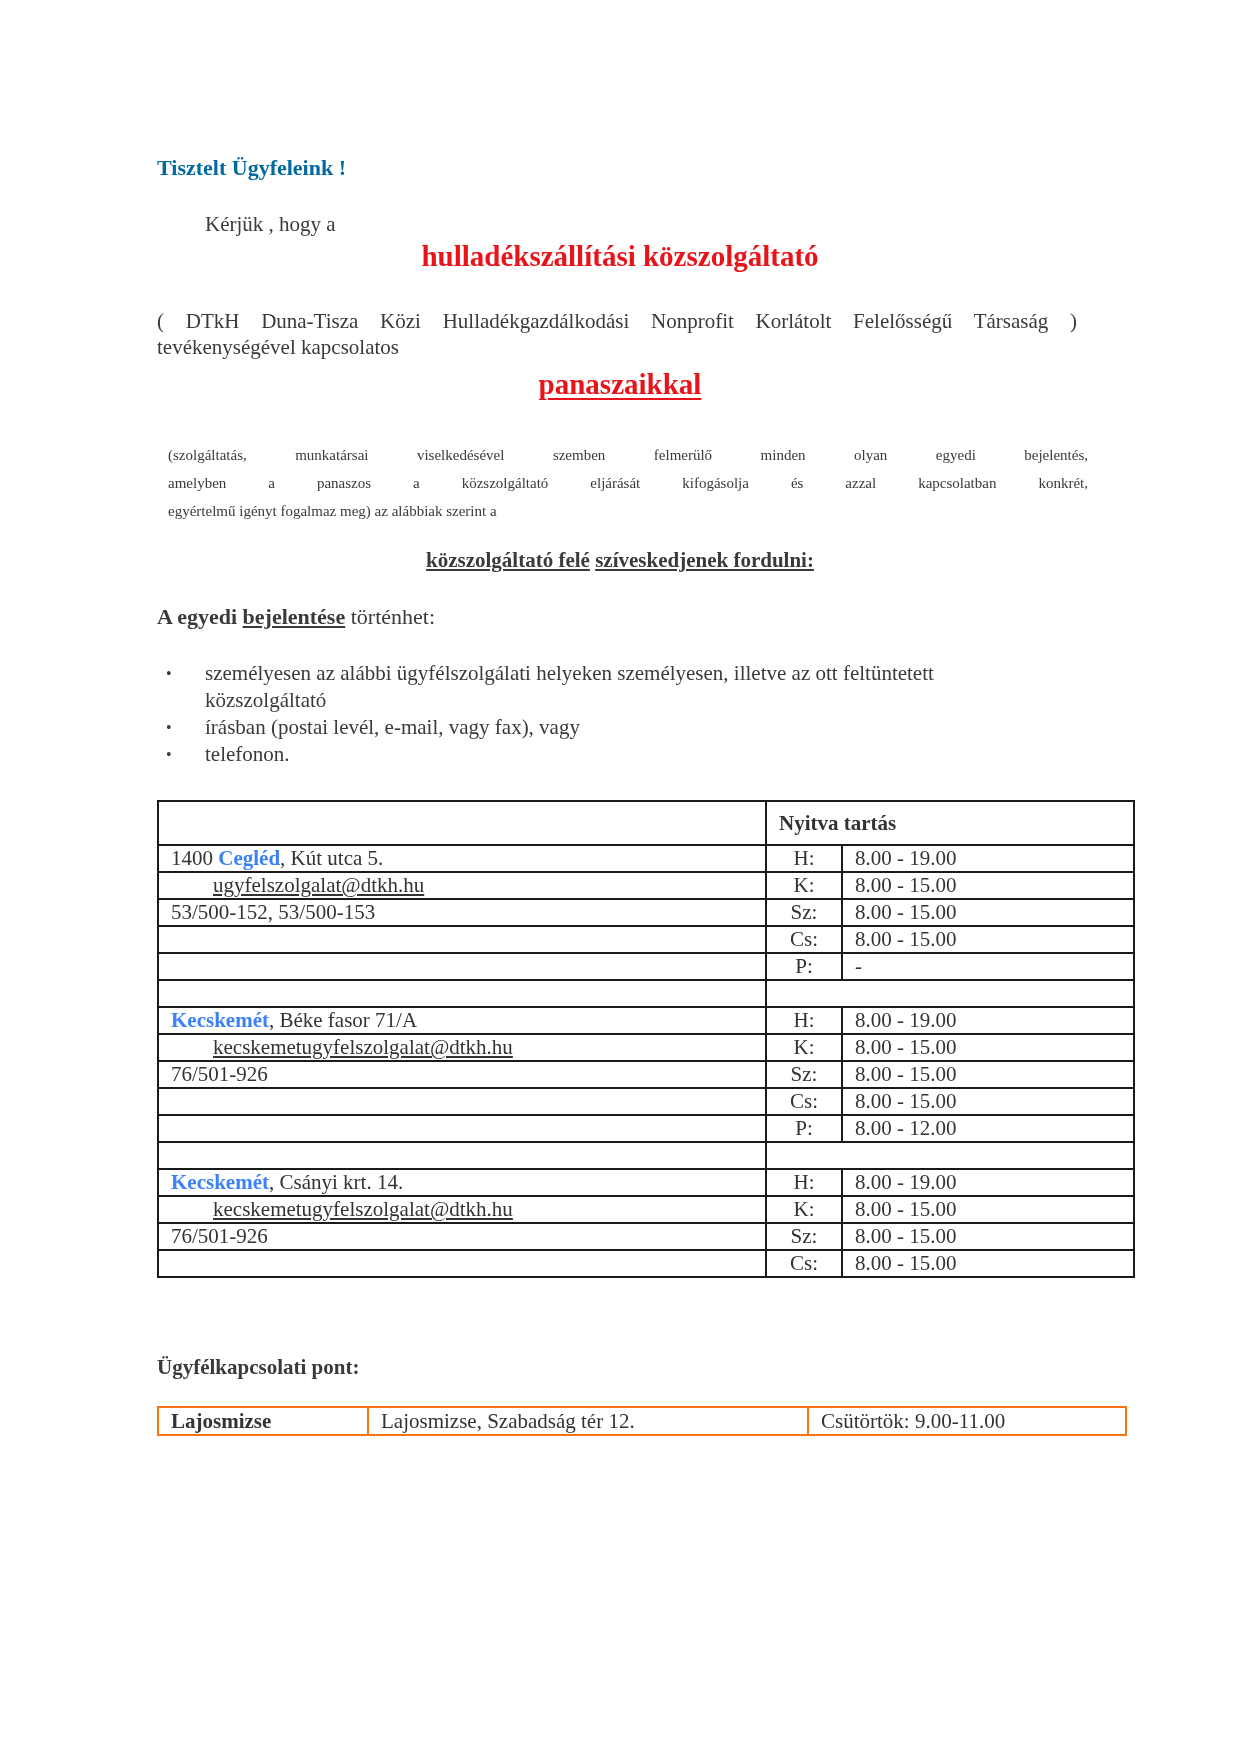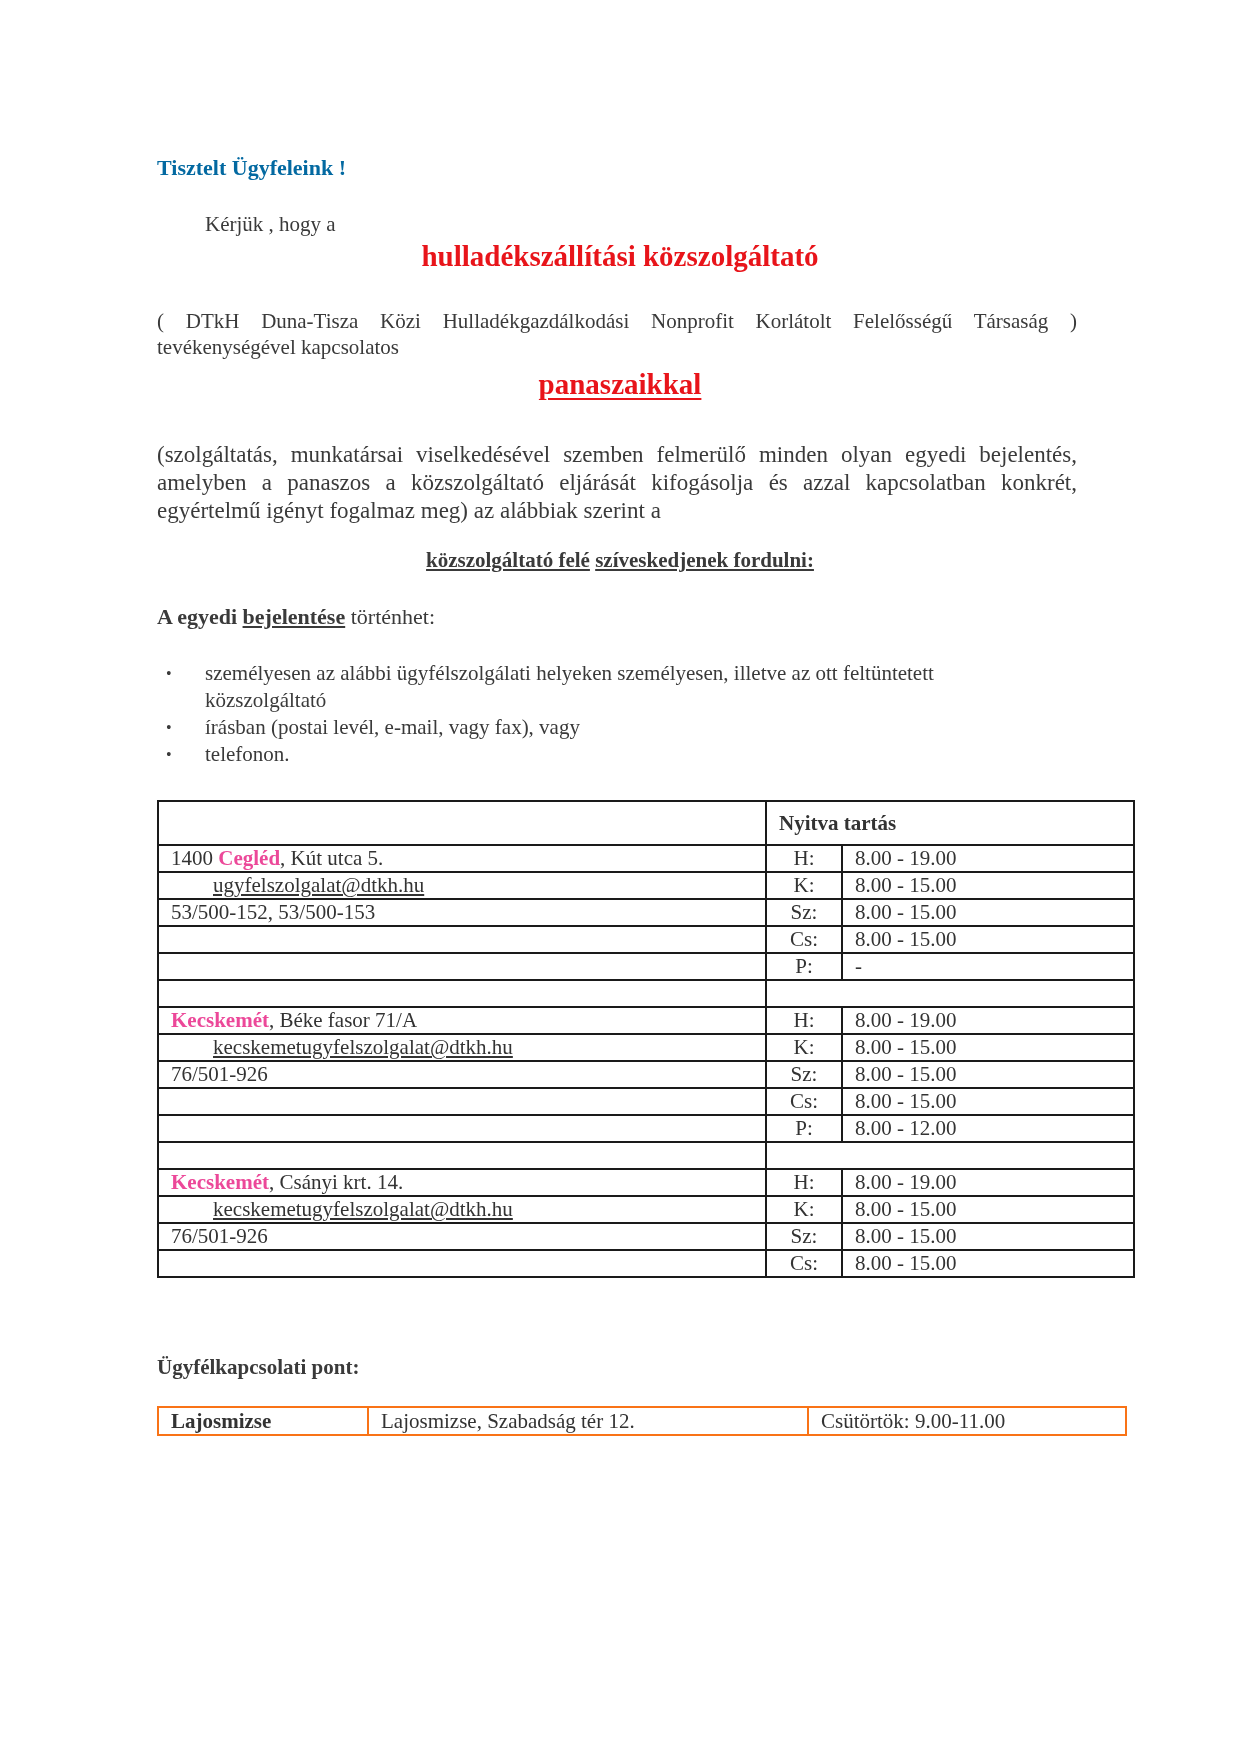--- a/index.html
+++ b/index.html
@@ -15,21 +15,21 @@
     left: 0; width: 1240px; text-align: center; color: #e8141a; font-weight: bold;
   }
   .h1 { top: 240px; font-size: 29px; }
   .company {
     left: 157px; width: 920px; top: 308px; font-size: 21px; line-height: 26px;
     text-align: justify; text-align-last: left;
   }
   .company .line1 { display: block; text-align: justify; text-align-last: justify; }
   .h2 { top: 368px; font-size: 29px; text-decoration: underline; text-decoration-thickness: 2px; text-underline-offset: 4px; }
   .scope {
-    left: 157px; width: 920px; top: 441px; font-size: 23px; line-height: 28px; text-align: justify;
+    left: 168px; width: 920px; top: 441px; font-size: 15px; line-height: 28px; text-align: justify;
   }
   .scope .l { display: block; text-align: justify; text-align-last: justify; }
   .scope .last { text-align-last: left; }
   .turn-to {
     left: 0; width: 1240px; top: 548px; text-align: center; font-size: 21px; font-weight: bold;
   }
   .turn-to span { text-decoration: underline; }
   .report-title { left: 157px; top: 604px; font-size: 22px; font-weight: bold; }
   .report-title u { text-decoration: underline; }
   .report-title .rest { font-weight: normal; }
@@ -40,21 +40,21 @@
   table.offices {
     position: absolute; left: 157px; top: 800px; width: 978px;
     border-collapse: collapse; font-size: 21px; color: #333;
   }
   table.offices td { border: 2px solid #1a1a1a; padding: 0 12px; height: 25px; line-height: 25px; white-space: nowrap; }
   table.offices td.left { width: 582px; }
   table.offices td.day { width: 74px; text-align: center; padding: 0; }
   table.offices td.hours { padding-left: 12px; }
   table.offices tr.header td { height: 42px; }
   table.offices td.hdr { font-weight: bold; }
-  table.offices .city { font-weight: bold; color: #ec4899; }
+  table.offices .city { font-weight: bold; color: #3b82f6; }
   table.offices .email { text-decoration: underline; margin-left: 42px; }
 
   .contact-title { left: 157px; top: 1355px; font-size: 21px; font-weight: bold; }
   table.point {
     position: absolute; left: 157px; top: 1406px; width: 970px;
     border-collapse: collapse; font-size: 21px; color: #333;
   }
   table.point td { border: 2px solid #f97316; height: 26px; line-height: 26px; padding: 0 12px; white-space: nowrap; }
   table.point td.c1 { width: 184px; font-weight: bold; }
   table.point td.c2 { width: 414px; }

